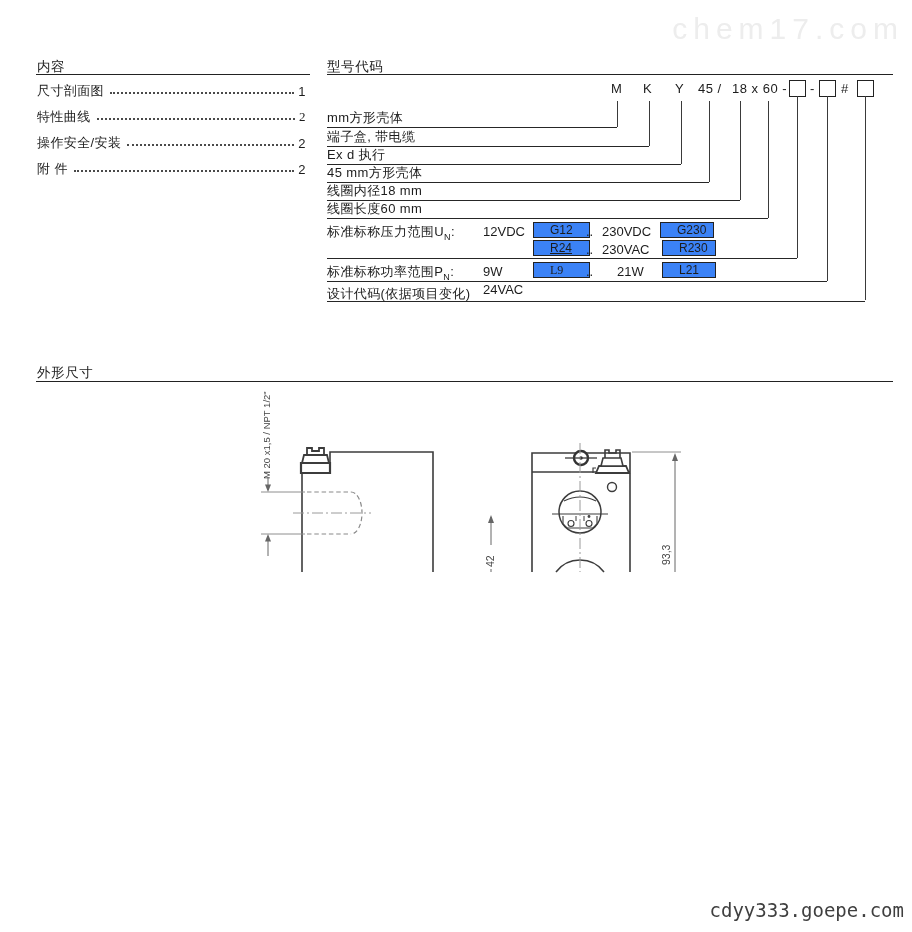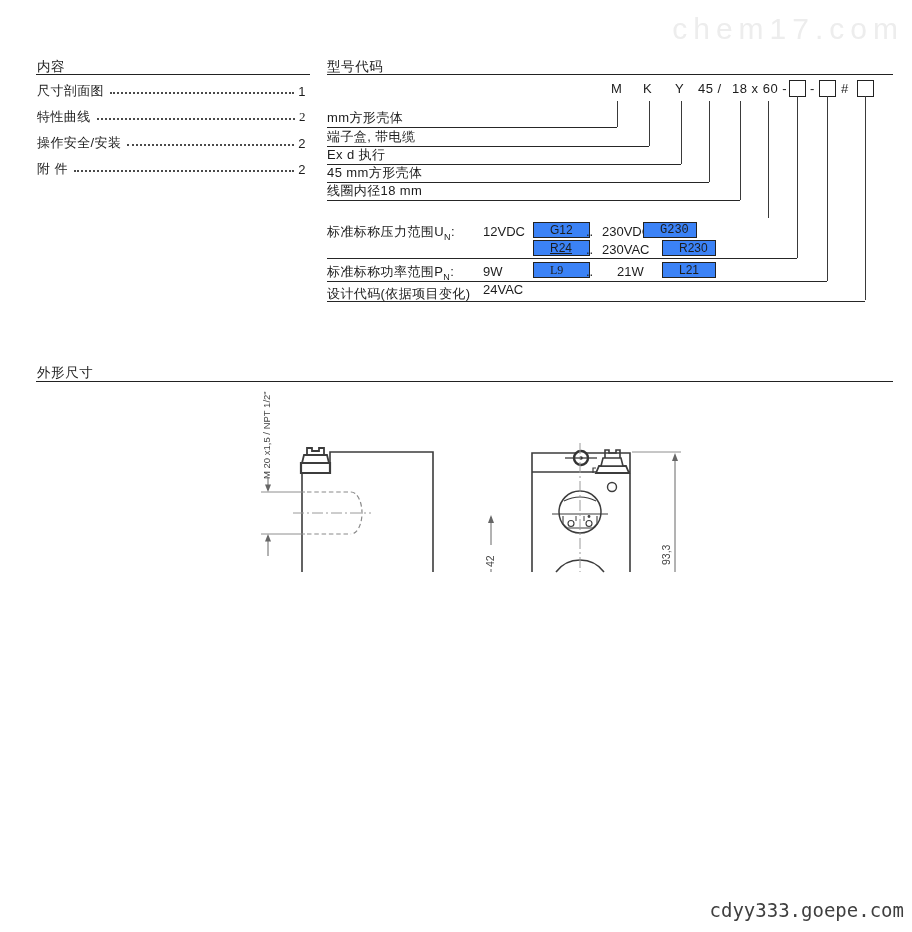--- a/index.html
+++ b/index.html
@@ -84,28 +84,29 @@
   <div class="vline" style="left:768px;top:101px;height:117px;"></div>
   <div class="vline" style="left:797px;top:96px;height:162px;"></div>
   <div class="vline" style="left:827px;top:96px;height:185px;"></div>
   <div class="vline" style="left:865px;top:96px;height:204px;"></div>
 
   <div class="ladder" style="left:327px;top:110px;width:290px;">mm方形壳体</div>
   <div class="ladder" style="left:327px;top:129px;width:322px;">端子盒, 带电缆</div>
   <div class="ladder" style="left:327px;top:147px;width:354px;">Ex d 执行</div>
   <div class="ladder" style="left:327px;top:165px;width:382px;">45 mm方形壳体</div>
   <div class="ladder" style="left:327px;top:183px;width:413px;">线圈内径18 mm</div>
+  <div class="ladder" style="left:327px;top:201px;width:441px;">线圈长度60 mm</div>
 
   <div class="blockrow" style="left:327px;top:221px;width:470px;height:37px;">
     <span class="lbl" style="top:2px;"><span>标准标称压力范围U</span><sub>N</sub><span>:</span></span>
     <span class="val" style="left:156px;top:3px;">12VDC</span>
     <span class="code-box" style="left:206px;top:1px;width:39px;">G12</span>
     <span class="val" style="left:259px;top:3px;">..</span>
     <span class="val" style="left:275px;top:3px;">230VDC</span>
-    <span class="code-box" style="left:316px;top:1px;width:36px;font-family:Liberation Mono, monospace;">G230</span>
+    <span class="code-box" style="left:333px;top:1px;width:36px;">G230</span>
     <span class="val" style="left:156px;top:21px;margin-top:40px;">24VAC</span>
     <span class="code-box" style="left:206px;top:19px;width:39px;text-decoration:underline;">R24</span>
     <span class="val" style="left:259px;top:21px;">..</span>
     <span class="val" style="left:275px;top:21px;">230VAC</span>
     <span class="code-box" style="left:335px;top:19px;width:36px;">R230</span>
   </div>
 
   <div class="blockrow" style="left:327px;top:262px;width:500px;height:19px;">
     <span class="lbl" style="top:1px;"><span>标准标称功率范围P</span><sub>N</sub><span>:</span></span>
     <span class="val" style="left:156px;top:2px;">9W</span>

